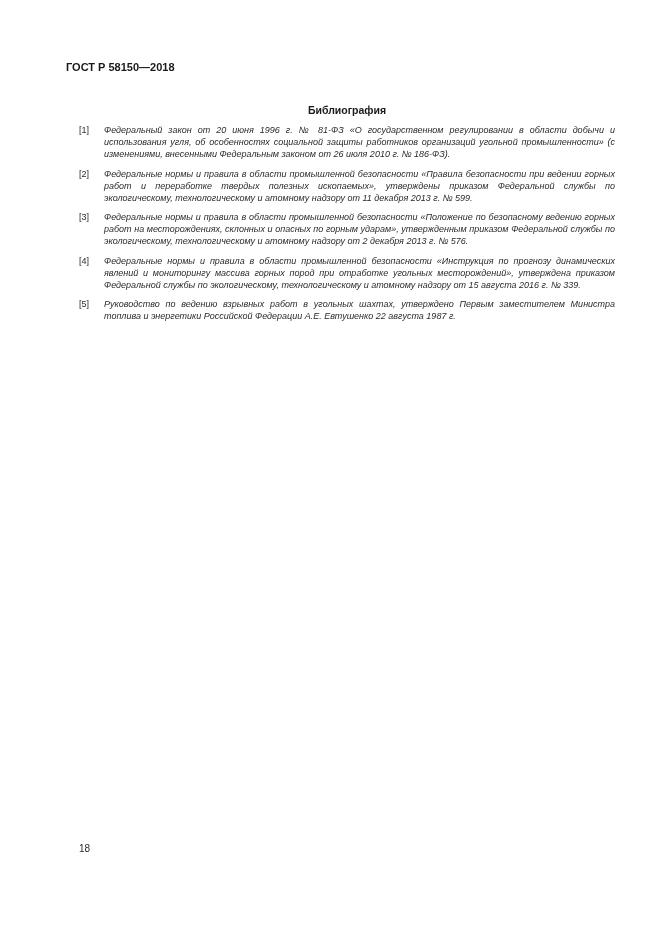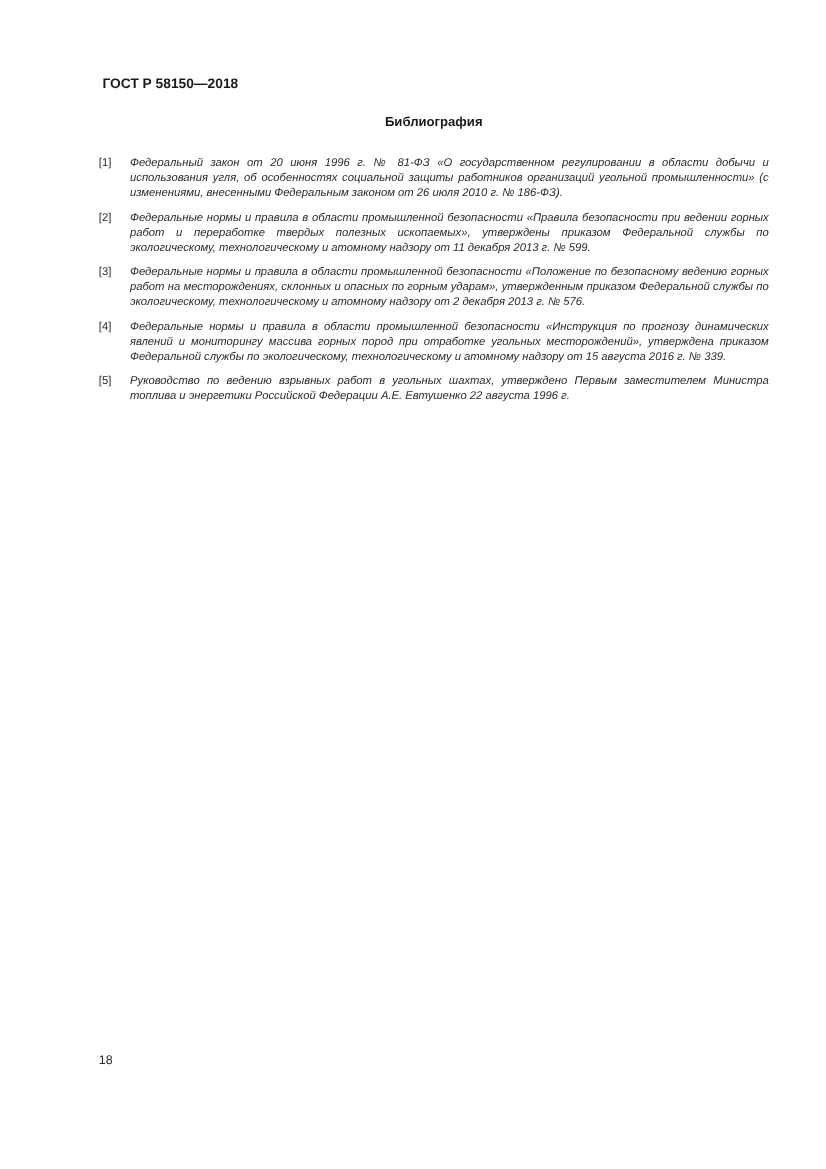--- a/index.html
+++ b/index.html
@@ -1,19 +1,19 @@
 <!DOCTYPE html>
 <html><head>
 <meta charset="utf-8">
 <style>
   html, body { margin: 0; padding: 0; background: #ffffff; }
   body { width: 661px; height: 935px; position: relative; overflow: hidden;
          font-family: "Liberation Sans", sans-serif; color: #1e1e1e; }
-  .std-code { position: absolute; left: 82px; top: 61px; font-size: 11px; font-weight: bold; color: #1a1a1a; }
-  .bib-title { position: absolute; left: 0; width: 661px; top: 92px; text-align: center;
+  .std-code { position: absolute; left: 66px; top: 61px; font-size: 11px; font-weight: bold; color: #1a1a1a; }
+  .bib-title { position: absolute; left: 0; width: 661px; top: 104px; text-align: center;
                font-size: 10.5px; font-weight: bold; color: #1a1a1a; padding-left: 33px; box-sizing: border-box; }
   .refs { position: absolute; left: 79px; top: 124px; width: 536px; }
   .ref { display: flex; font-size: 9px; line-height: 12px; margin-bottom: 7.5px; color: #2a2a2a; }
   .ref-num { width: 25px; flex: 0 0 25px; }
   .ref-text { flex: 1; text-align: justify; font-style: italic; }
   .page-num { position: absolute; left: 79px; top: 843px; font-size: 10px; color: #2a2a2a; }
 </style>
 </head>
 <body>
 
@@ -33,17 +33,17 @@
   <div class="ref">
     <span class="ref-num">[3]</span>
     <span class="ref-text">Федеральные нормы и правила в области промышленной безопасности «Положение по безопасному ведению горных работ на месторождениях, склонных и опасных по горным ударам», утвержденным приказом Федеральной службы по экологическому, технологическому и атомному надзору от 2 декабря 2013 г. № 576.</span>
   </div>
   <div class="ref">
     <span class="ref-num">[4]</span>
     <span class="ref-text">Федеральные нормы и правила в области промышленной безопасности «Инструкция по прогнозу динамических явлений и мониторингу массива горных пород при отработке угольных месторождений», утверждена приказом Федеральной службы по экологическому, технологическому и атомному надзору от 15 августа 2016 г. № 339.</span>
   </div>
   <div class="ref">
     <span class="ref-num">[5]</span>
-    <span class="ref-text">Руководство по ведению взрывных работ в угольных шахтах, утверждено Первым заместителем Министра топлива и энергетики Российской Федерации А.Е. Евтушенко 22 августа 1996 г.</span>
+    <span class="ref-text">Руководство по ведению взрывных работ в угольных шахтах, утверждено Первым заместителем Министра топлива и энергетики Российской Федерации А.Е. Евтушенко 22 августа 1987 г.</span>
   </div>
 </div>
 
 <div class="page-num">18</div>
 
 </body></html>

